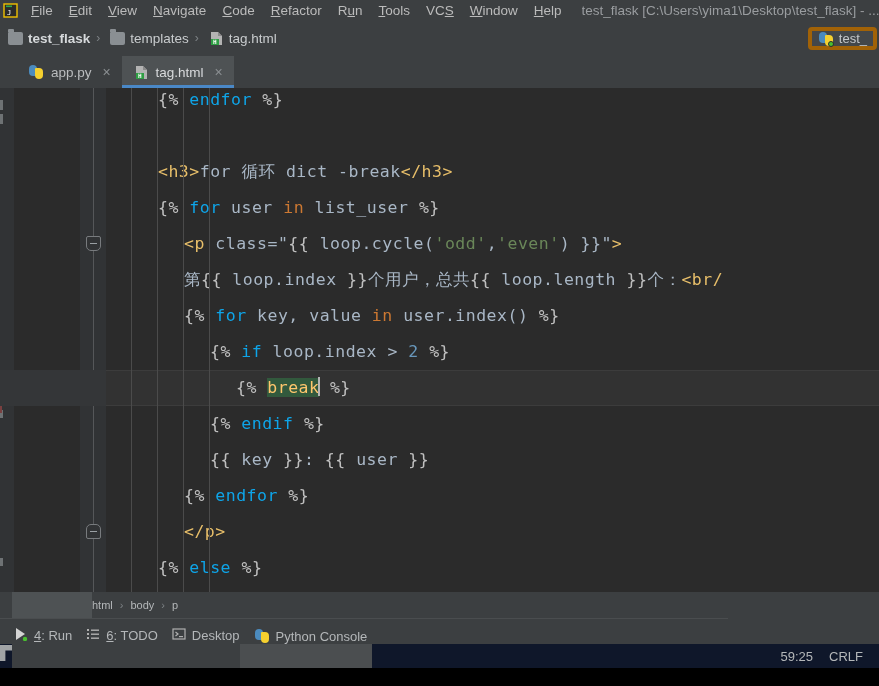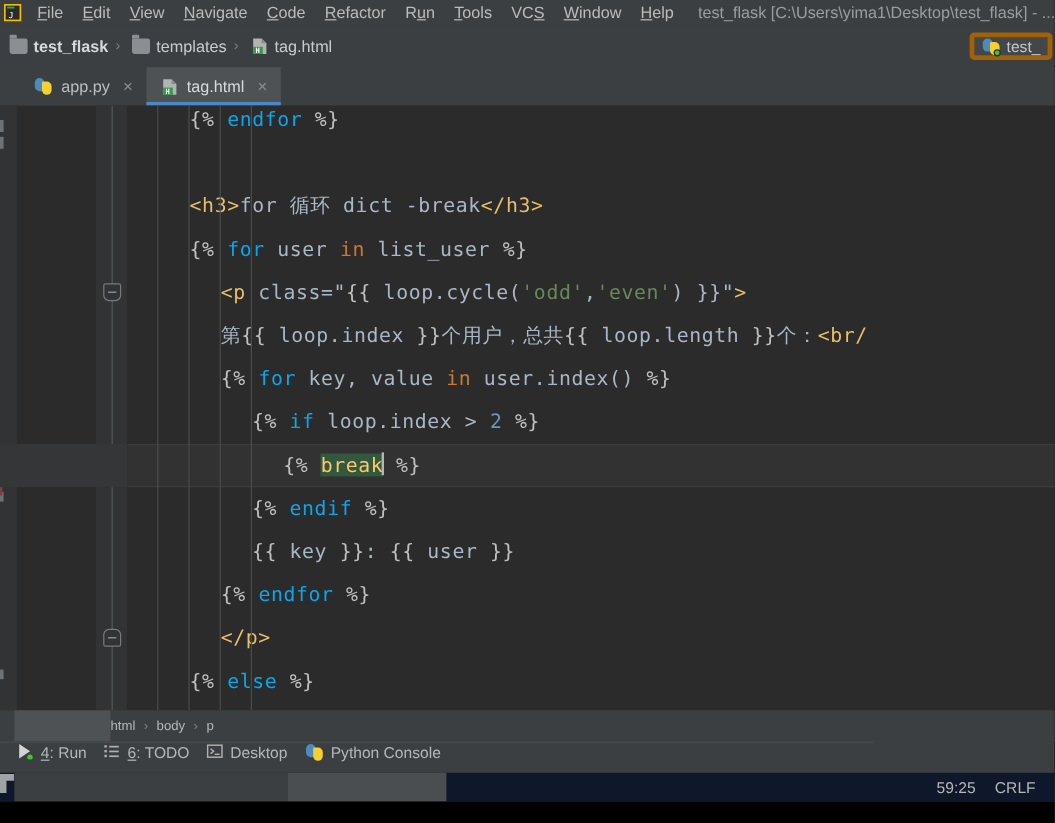--- a/index.html
+++ b/index.html
@@ -325,21 +325,21 @@
     background: #4e5254;
   }
 
   
   .toolbar-bottom {
     position: absolute;
     left: 0; top: 618px;
     width: 728px; height: 26px;
     background: #3c3f41;
     display: flex;
-    align-items: flex-start;
+    align-items: flex-end;
     border-top: 1px solid #4a4d4f;
     box-sizing: border-box;
   }
   .twbtn {
     display: flex;
     align-items: center;
     margin-left: 14px;
     color: #b4b7b9;
     font-size: 13px;
     cursor: default;

